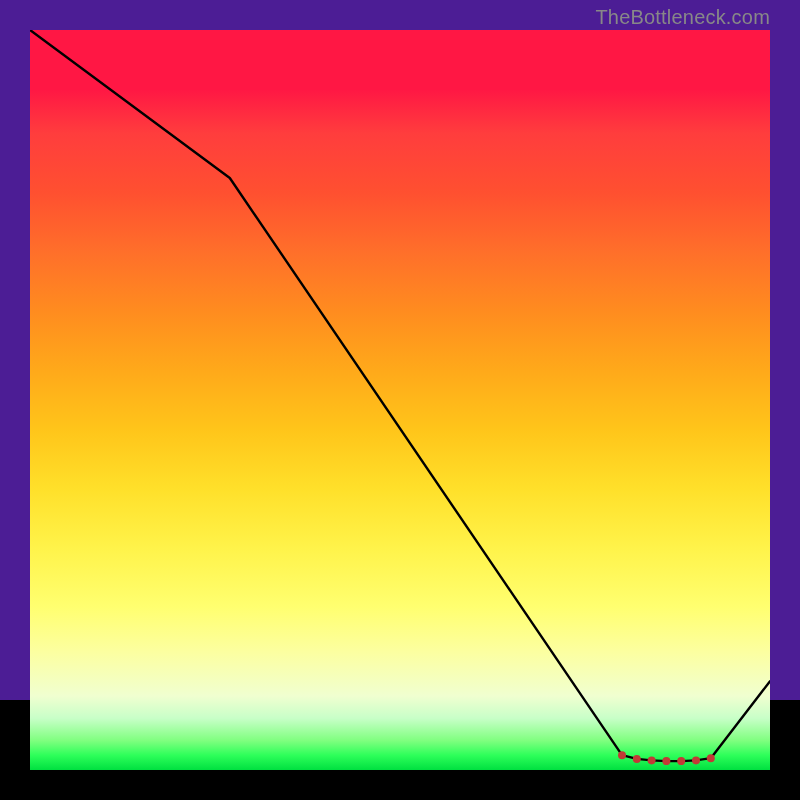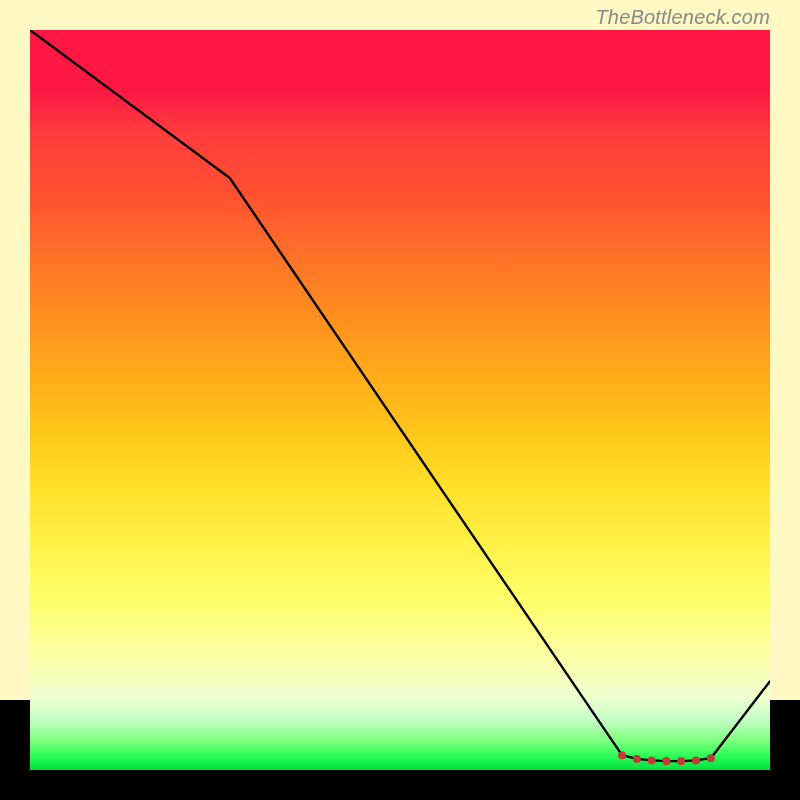--- a/index.html
+++ b/index.html
@@ -1,22 +1,21 @@
 <!DOCTYPE html>
 <html><head>
 <meta charset="utf-8">
 <style>
   * { margin: 0; padding: 0; box-sizing: border-box; }
   html, body { width: 800px; height: 800px; overflow: hidden; background: #000; }
   .chart-container {
     position: relative;
     width: 800px;
     height: 700px;
-    background: #fef9c3;
-    font-style: italic;
+    background: #4c1d95;
   }
   .plot-area {
     position: absolute;
     left: 30px;
     top: 30px;
     width: 740px;
     height: 740px;
     background: linear-gradient(to bottom,
       #ff1744 0%,
       #ff1744 8%,

